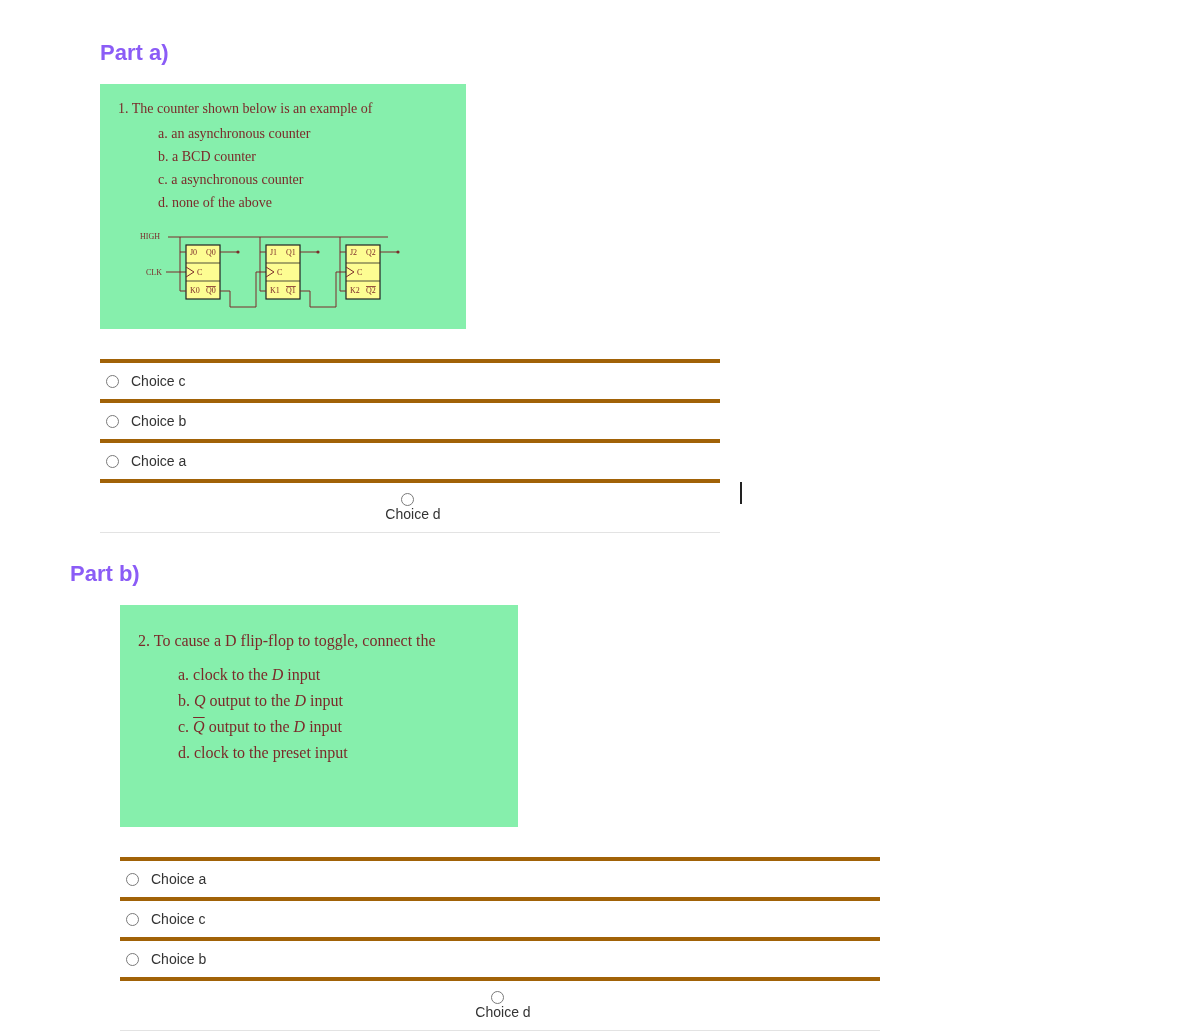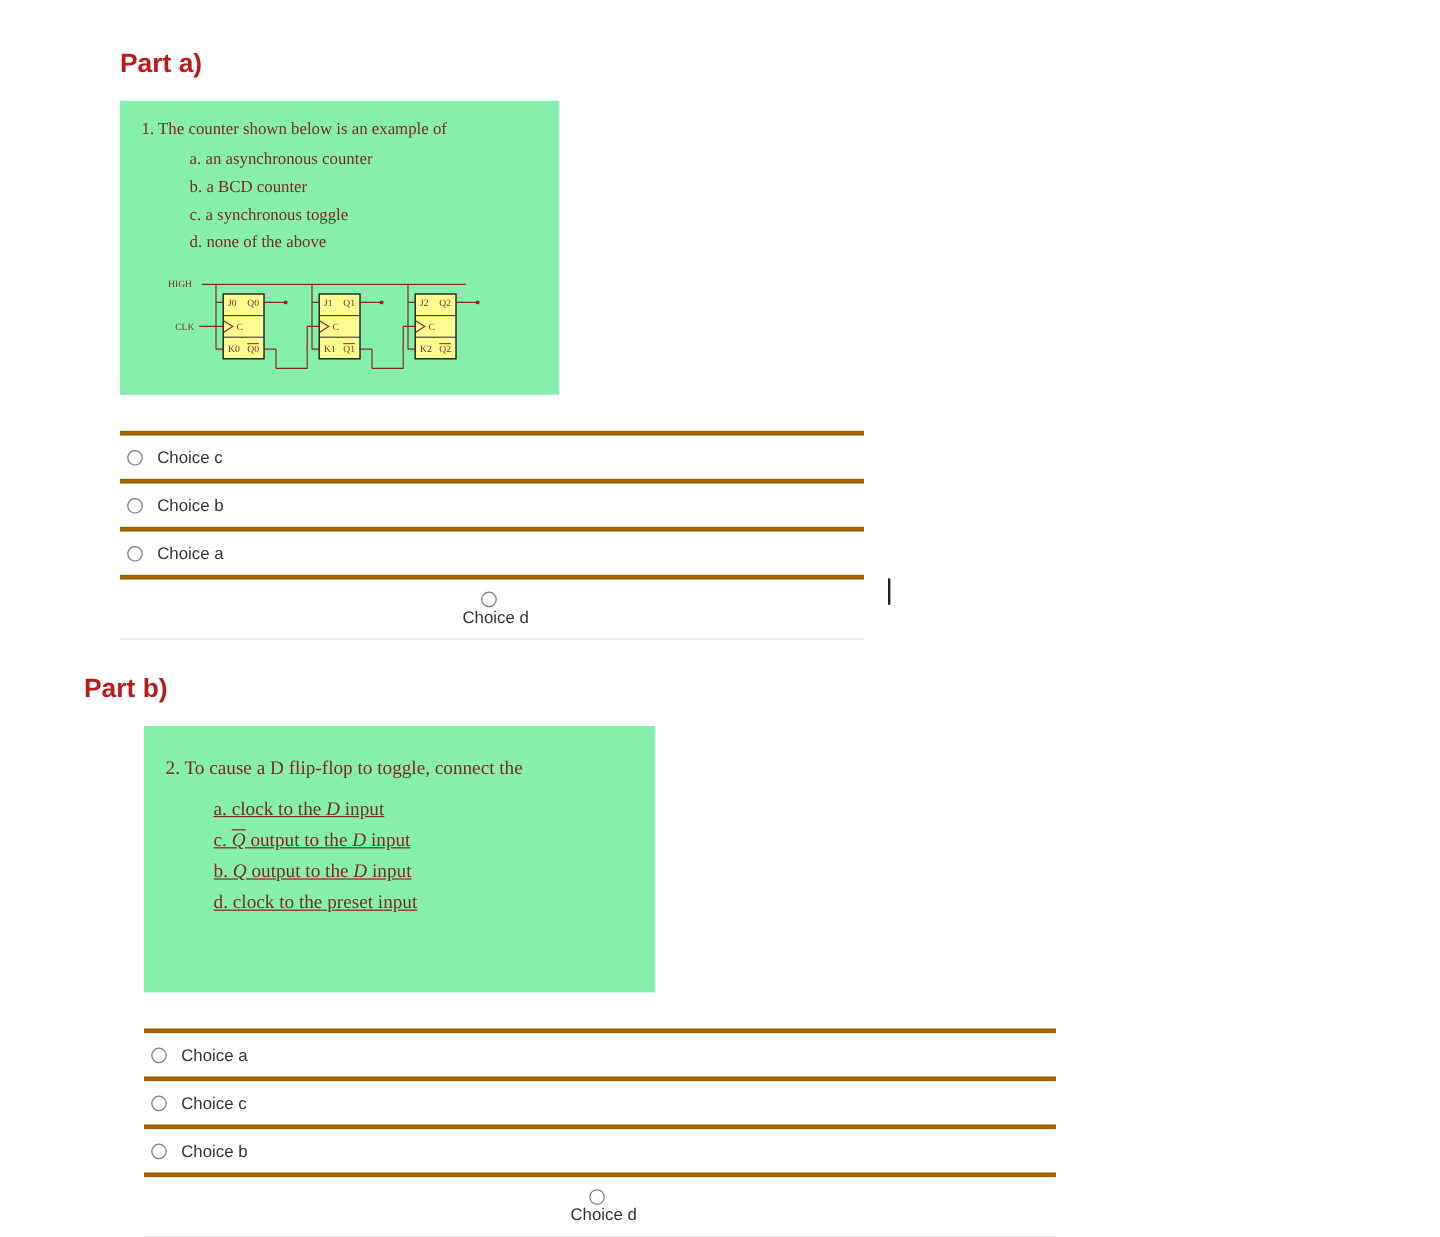--- a/index.html
+++ b/index.html
@@ -9,37 +9,37 @@
     font-family: Arial, Helvetica, sans-serif;
     width: 1200px;
   }
   .page {
     padding: 30px 0 40px 100px;
     width: 1000px;
   }
   .part-heading {
     font-size: 22px;
     font-weight: bold;
-    color: #b91c1c;
+    color: #8b5cf6;
     margin: 10px 0 18px 0;
   }
   .part-b-heading {
     margin-left: -30px;
     margin-top: 28px;
   }
   .qbox {
     background: #86efac;
     padding: 14px 18px 14px 18px;
     font-family: "Times New Roman", Times, serif;
     color: #7b2a2a;
     font-size: 14px;
     line-height: 1.5;
   }
   .qbox-a { width: 330px; }
-  .qbox-b { width: 380px; padding: 24px 28px 60px 18px; font-size: 16px; }
+  .qbox-b { width: 380px; padding: 24px 0 60px 18px; font-size: 16px; }
   .q-number { display: inline; }
   .q-options { margin: 4px 0 0 40px; padding: 0; list-style: none; }
   .q-options li { margin: 2px 0; }
   .italic { font-style: italic; }
   .overline { text-decoration: overline; font-style: italic; }
 
   
   .circuit-wrap {
     margin: 12px 0 0 20px;
   }
@@ -102,21 +102,21 @@
   <div class="part-heading">Part a)</div>
 
   <div class="qbox qbox-a">
     <div>
       <span class="q-number">1.</span>
       <span>The counter shown below is an example  of</span>
     </div>
     <ul class="q-options">
       <li>a.  an asynchronous  counter</li>
       <li>b.  a BCD counter</li>
-      <li>c.  a synchronous  toggle</li>
+      <li>c.  a asynchronous  counter</li>
       <li>d.  none of the above</li>
     </ul>
 
     <div class="circuit-wrap">
       <svg class="circuit" width="300" height="90" viewBox="0 0 300 90">
 
         <text x="2" y="14">HIGH</text>
         <text x="8" y="50">CLK</text>
 
         <line class="wire" x1="30" y1="12" x2="250" y2="12"></line>
@@ -210,29 +210,29 @@
     </div>
   </div>
 
   <div class="part-heading part-b-heading">Part b)</div>
 
   <div class="qbox qbox-b" style="margin-left:20px;">
     <div>
       <span class="q-number">2.</span>
       <span>To cause  a D flip-flop  to toggle,  connect the</span>
     </div>
-    <ul class="q-options" style="margin-top:10px;text-decoration:underline;">
+    <ul class="q-options" style="margin-top:10px;">
       <li>
         <span>a. clock to the </span><span class="italic">D</span><span> input</span>
       </li>
       <li>
-        <span>c. </span><span class="overline">Q</span><span> output to the </span><span class="italic">D</span><span> input</span>
+        <span>b. </span><span class="italic">Q</span><span> output to the </span><span class="italic">D</span><span> input</span>
       </li>
       <li>
-        <span>b. </span><span class="italic">Q</span><span> output to the </span><span class="italic">D</span><span> input</span>
+        <span>c. </span><span class="overline">Q</span><span> output to the </span><span class="italic">D</span><span> input</span>
       </li>
       <li>d. clock to the preset input</li>
     </ul>
   </div>
 
   <div class="choices choices-b">
     <div class="choice-row">
       <span class="radio"></span>
       <span class="choice-label">Choice a</span>
     </div>

